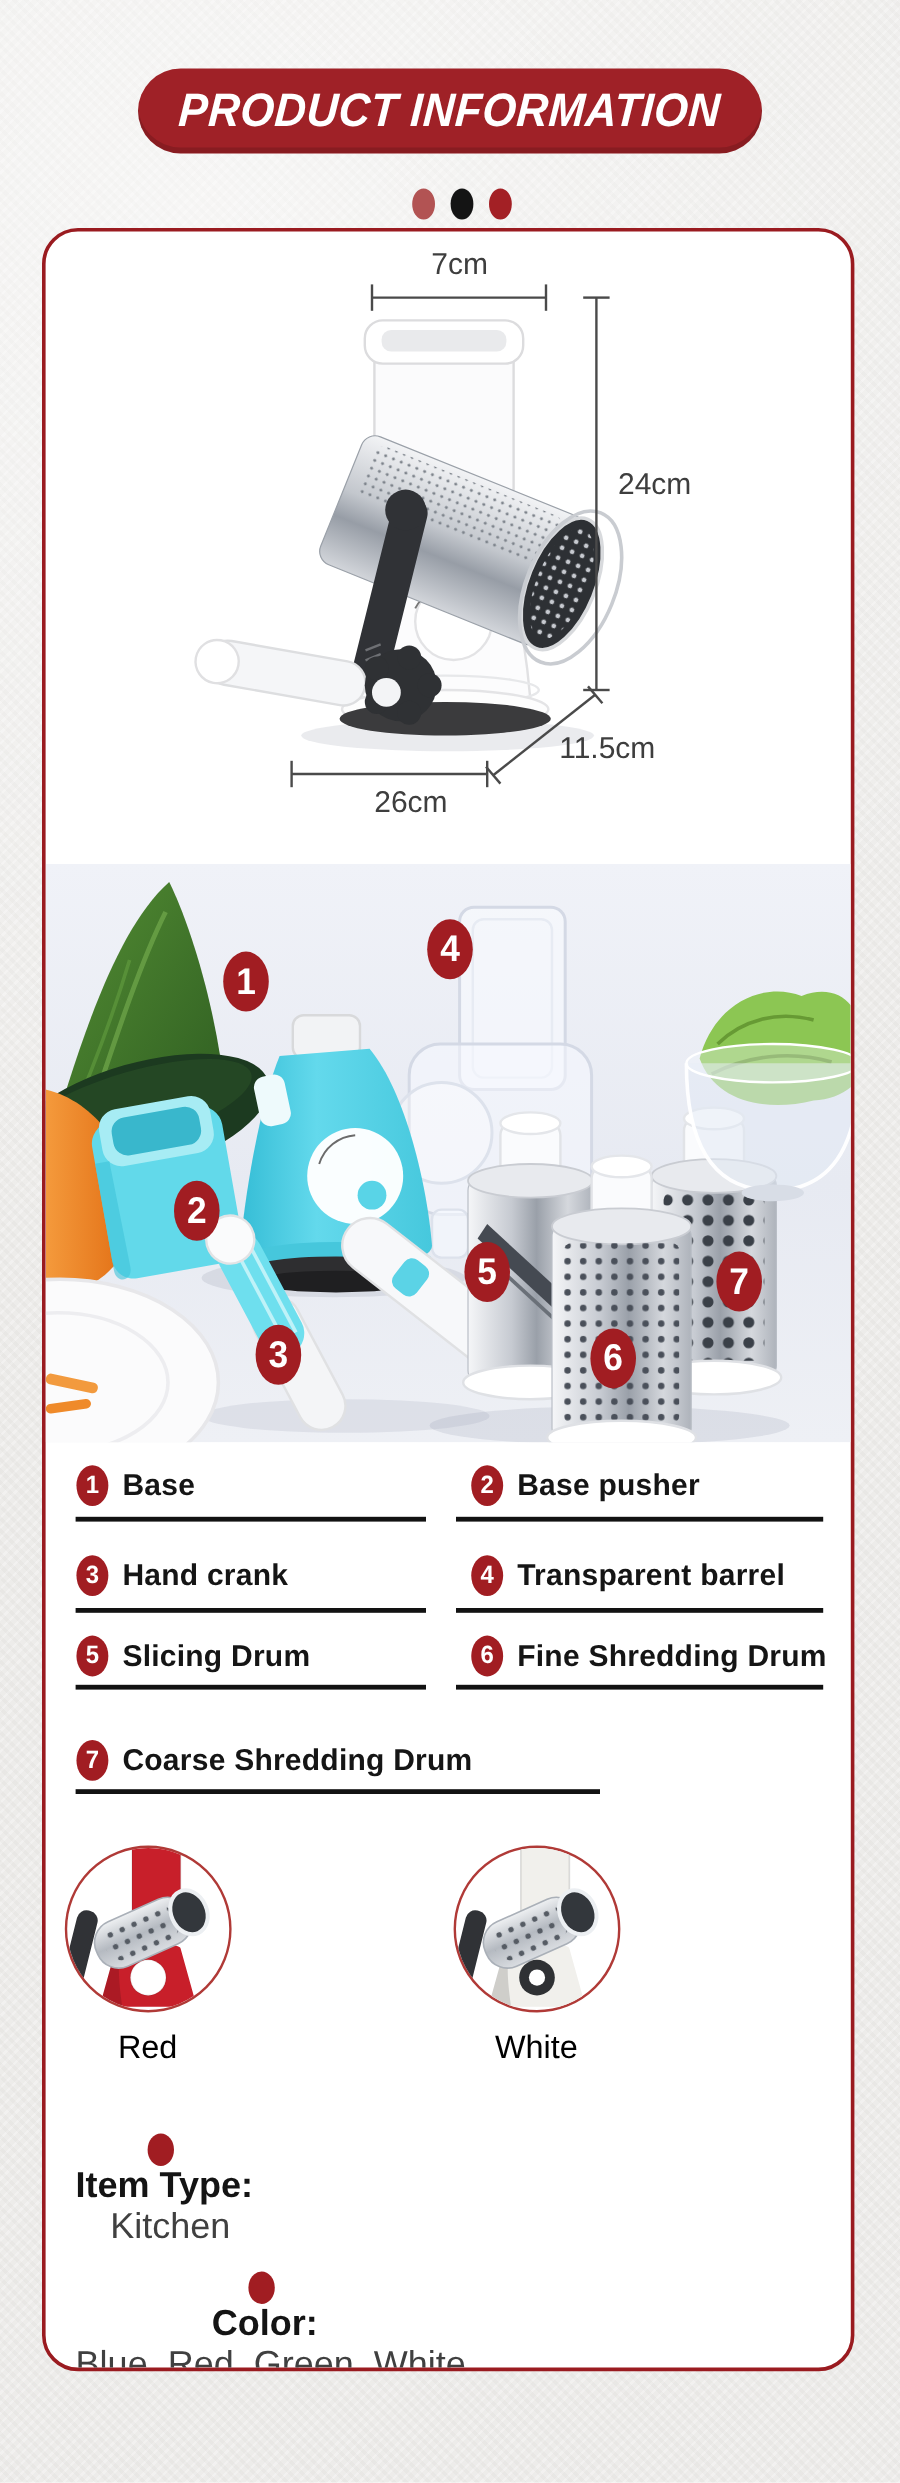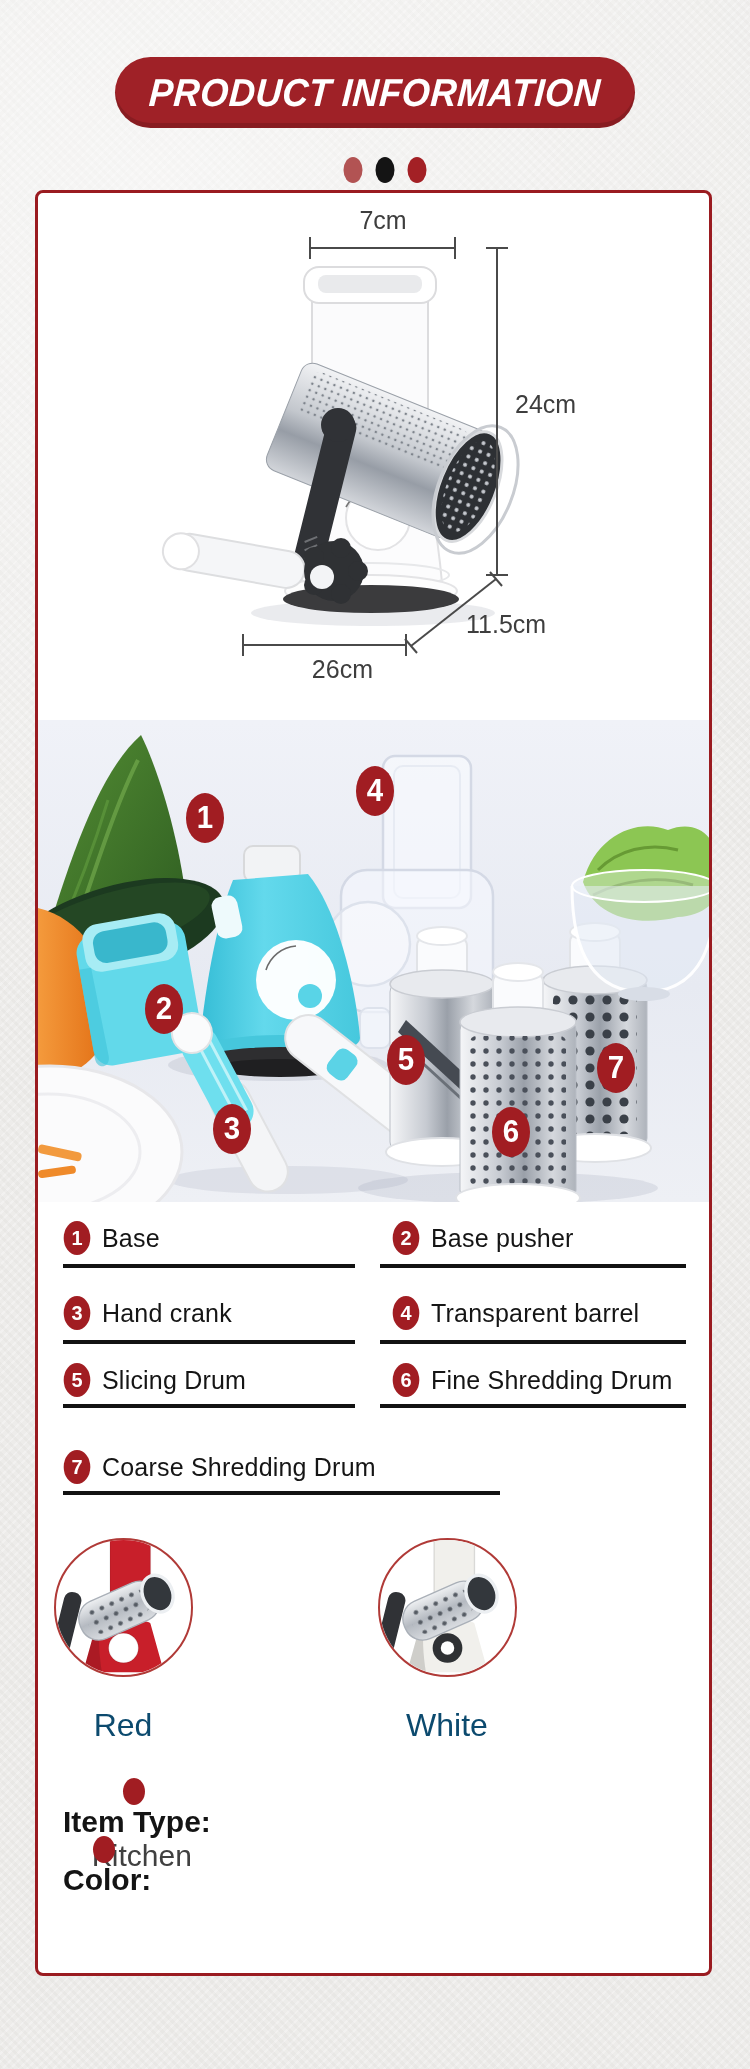--- a/index.html
+++ b/index.html
@@ -21,21 +21,21 @@
   }
   .banner-text{
     color:#ffffff;font-size:39px;font-weight:bold;font-style:italic;
     letter-spacing:.5px;white-space:nowrap;transform:scaleX(.93) skewX(-4deg);
   }
   .dots{position:absolute;left:339px;top:154px;width:92px;height:32px;}
   
   .main-box{
     position:absolute;left:35px;top:190px;width:677px;height:1786px;
     box-sizing:border-box;background:#ffffff;
-    border:3px solid #9a1b20;border-radius:8px;overflow:hidden;
+    border:3px solid #9a1b20;border-radius:30px;overflow:hidden;
   }
   
   .dims{position:absolute;left:0;top:0;width:671px;height:527px;}
   .dims svg{position:absolute;left:0;top:0;}
   .dim-label{position:absolute;color:#3e3e3e;font-size:25px;white-space:nowrap;}
   .lbl-7cm{left:270px;top:13px;width:150px;text-align:center;}
   .lbl-24cm{left:477px;top:197px;}
   .lbl-115cm{left:428px;top:417px;}
   .lbl-26cm{left:240px;top:462px;width:95px;text-align:right;}
   
@@ -51,43 +51,43 @@
   .pb3{left:174px;top:384px;} .pb4{left:317px;top:46px;}
   .pb5{left:348px;top:315px;} .pb6{left:453px;top:387px;}
   .pb7{left:558px;top:323px;}
   
   .part-row{position:absolute;display:flex;align-items:center;gap:11px;white-space:nowrap;}
   .part-badge{
     flex:0 0 auto;width:28px;height:34px;border-radius:50%;background:#a11d22;
     color:#fff;font-weight:bold;font-size:21px;
     display:flex;align-items:center;justify-content:center;transform:scaleX(.95);
   }
-  .part-label{font-size:25px;font-weight:normal;color:#151515;letter-spacing:.2px;}
+  .part-label{font-size:25px;font-weight:bold;color:#151515;letter-spacing:.2px;}
   .part-line{position:absolute;height:4px;background:#121212;}
   .pr1a{left:25px;top:1028px;} .pr1b{left:354px;top:1028px;}
   .pl1a{left:25px;top:1071px;width:292px;} .pl1b{left:342px;top:1071px;width:306px;}
   .pr2a{left:25px;top:1103px;} .pr2b{left:354px;top:1103px;}
   .pl2a{left:25px;top:1147px;width:292px;} .pl2b{left:342px;top:1147px;width:306px;}
   .pr3a{left:25px;top:1170px;} .pr3b{left:354px;top:1170px;}
   .pl3a{left:25px;top:1211px;width:292px;} .pl3b{left:342px;top:1211px;width:306px;}
   .pr4a{left:25px;top:1257px;}
   .pl4a{left:25px;top:1298px;width:437px;}
   
   .color-item{position:absolute;width:140px;text-align:center;}
   .ci1{left:15px;top:1345px;} .ci2{left:177px;top:1345px;}
   .ci3{left:339px;top:1345px;} .ci4{left:501px;top:1345px;}
   .color-circle{
     width:135px;height:135px;margin:0 auto;border-radius:50%;
     border:2.5px solid #b03a37;background:#fff;overflow:hidden;position:relative;
   }
   .color-circle svg{position:absolute;left:0;top:0;width:100%;height:100%;}
-  .color-label{margin-top:30px;font-size:32px;color:#0c4a6e;}
+  .color-label{margin-top:14px;font-size:27px;color:#000000;}
   
   .spec-row{position:absolute;left:25px;display:flex;align-items:center;white-space:nowrap;flex-direction:column;}
-  .sp1{top:1585px;} .sp2{top:1643px;} .sp3{top:1701px;}
+  .sp1{top:1585px;} .sp2{top:1700px;} .sp3{top:1701px;}
   .spec-bullet{width:22px;height:27px;border-radius:50%;background:#a11d22;margin-right:16px;flex:0 0 auto;}
   .spec-label{font-size:30px;font-weight:bold;color:#141414;margin-right:10px;}
   .spec-value{font-size:30px;color:#404040;}
 </style>
 </head>
 <body>
 
 <div class="page">
 
   <div class="banner">
@@ -425,16 +425,17 @@
 
 
     <div class="spec-row sp1">
       <span class="spec-bullet"></span>
       <span class="spec-label">Item Type:</span>
       <span class="spec-value">Kitchen</span>
     </div>
     <div class="spec-row sp2">
       <span class="spec-bullet"></span>
       <span class="spec-label">Color:</span>
+      <span class="spec-value">Blue, Red, Green, White</span>
     </div>
 
   </div>
 </div>
 
 </body></html>

